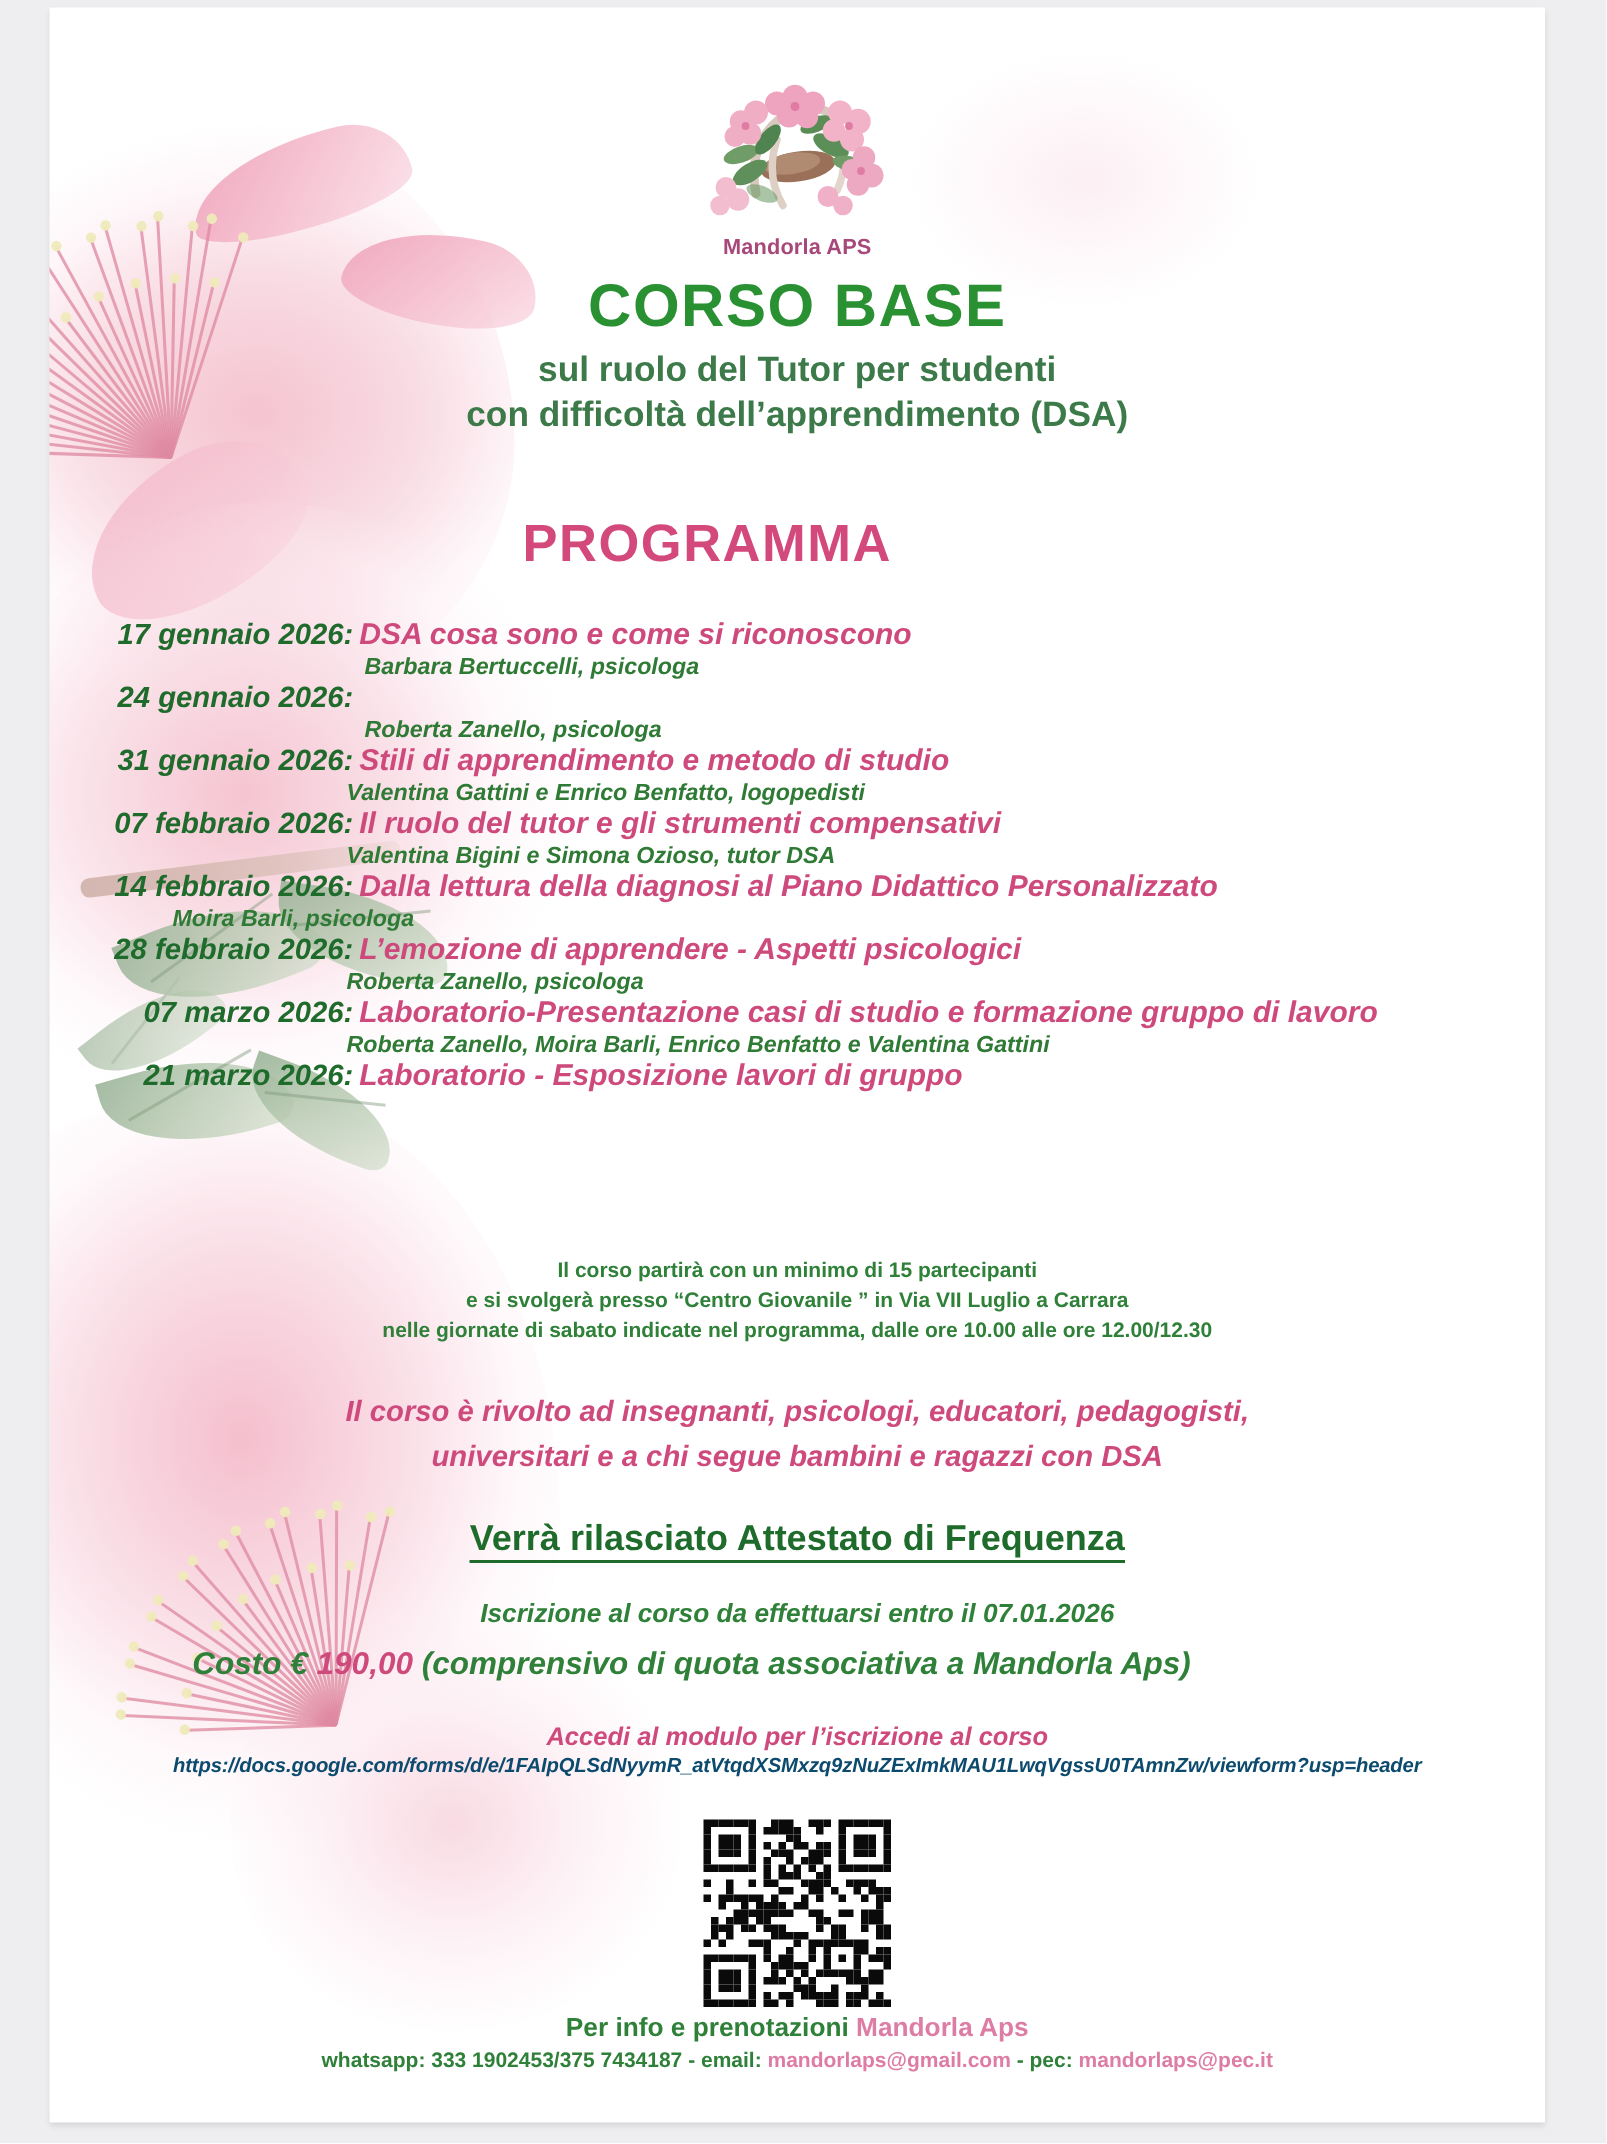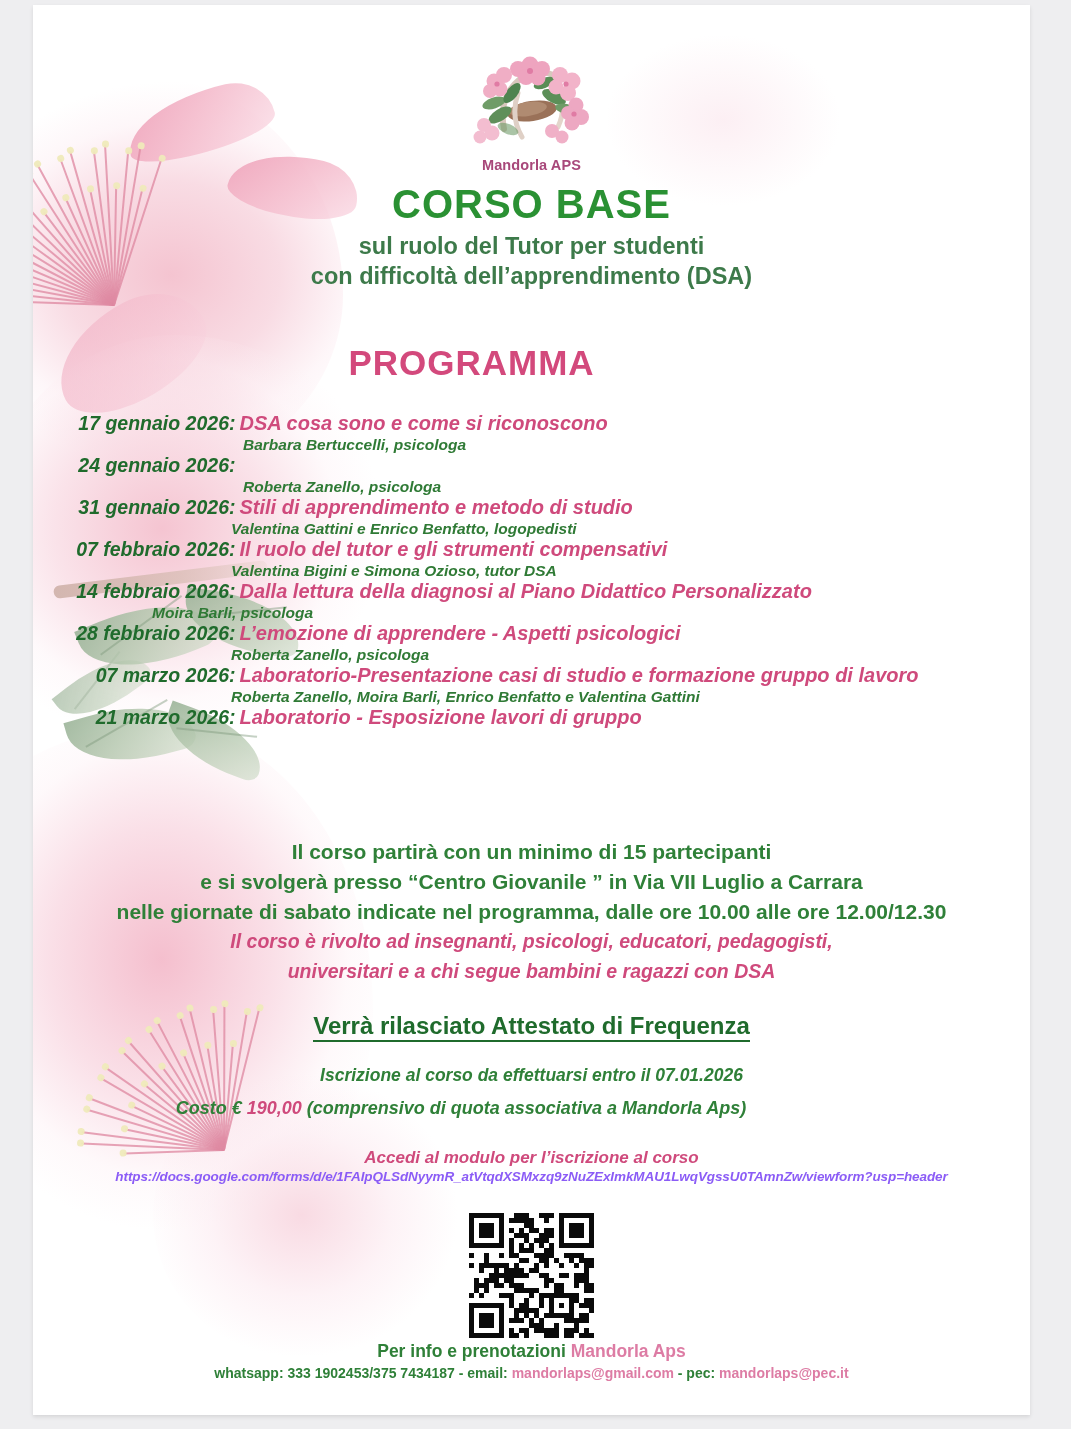--- a/index.html
+++ b/index.html
@@ -277,21 +277,21 @@
     color: #2f7a35;
     margin-top: 1px;
   }
 
   
   .info-green {
     position: absolute;
     left: 0; top: 832px;
     width: 997px;
     text-align: center;
-    font-size: 21px;
+    font-size: 14px;
     font-weight: 700;
     color: #2f8038;
     line-height: 1.42;
   }
   .info-pink {
     position: absolute;
     left: 0; top: 922px;
     width: 997px;
     text-align: center;
     font-size: 19.5px;
@@ -322,21 +322,21 @@
     font-size: 17.5px;
     font-weight: 700;
     font-style: italic;
     color: #2f8038;
   }
   .costo {
     position: absolute;
     left: 0; top: 1093px;
     width: 856px;
     text-align: center;
-    font-size: 18px;
+    font-size: 21px;
     font-weight: 700;
     font-style: italic;
     color: #2f8038;
   }
   .costo .amount { color: #cf4a7c; }
   .costo .paren  { color: #2f8038; }
 
   .accedi {
     position: absolute;
     left: 0; top: 1143px;
@@ -348,21 +348,21 @@
     color: #cf4a7c;
   }
   .form-url {
     position: absolute;
     left: 0; top: 1164px;
     width: 997px;
     text-align: center;
     font-size: 13.5px;
     font-weight: 700;
     font-style: italic;
-    color: #8b5cf6;
+    color: #0c4a6e;
     letter-spacing: -0.1px;
   }
 
   
   .qr-wrap {
     position: absolute;
     left: 0; top: 1198px;
     width: 997px;
     text-align: center;
   }
@@ -658,21 +658,21 @@
             <span class="sched-title">Il ruolo del tutor e gli strumenti compensativi</span>
           </div>
           <div class="sched-speaker" style="padding-left: 198px;">Valentina Bigini e Simona Ozioso, tutor DSA</div>
         </div>
         <div class="sched-row">
           <div class="sched-main">
             <span class="sched-date">14 febbraio 2026</span>
             <span class="sched-colon">:</span>
             <span class="sched-title">Dalla lettura della diagnosi al Piano Didattico Personalizzato</span>
           </div>
-          <div class="sched-speaker" style="padding-left: 119px;">Moira Barli, psicologa</div>
+          <div class="sched-speaker" style="padding-left: 82px;">Moira Barli, psicologa</div>
         </div>
         <div class="sched-row">
           <div class="sched-main">
             <span class="sched-date">28 febbraio 2026</span>
             <span class="sched-colon">:</span>
             <span class="sched-title">L’emozione di apprendere - Aspetti psicologici</span>
           </div>
           <div class="sched-speaker" style="padding-left: 198px;">Roberta Zanello, psicologa</div>
         </div>
         <div class="sched-row">

